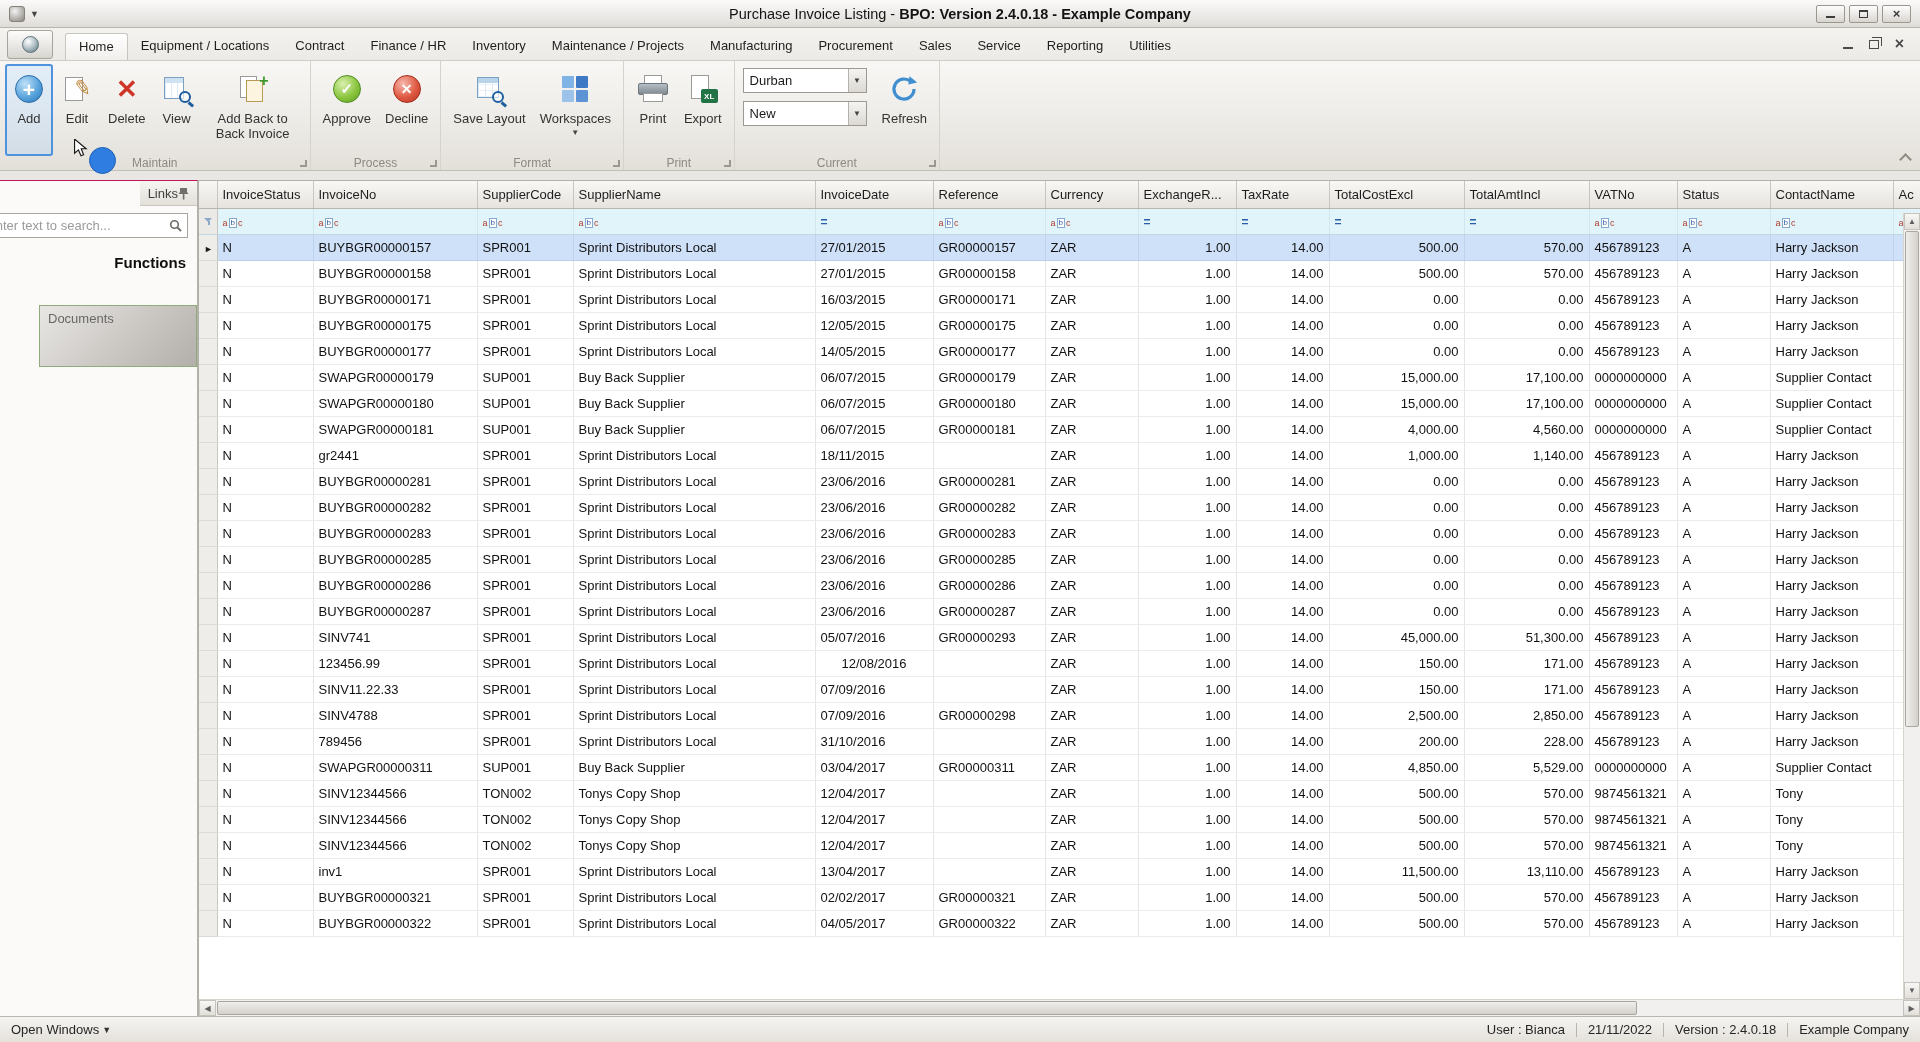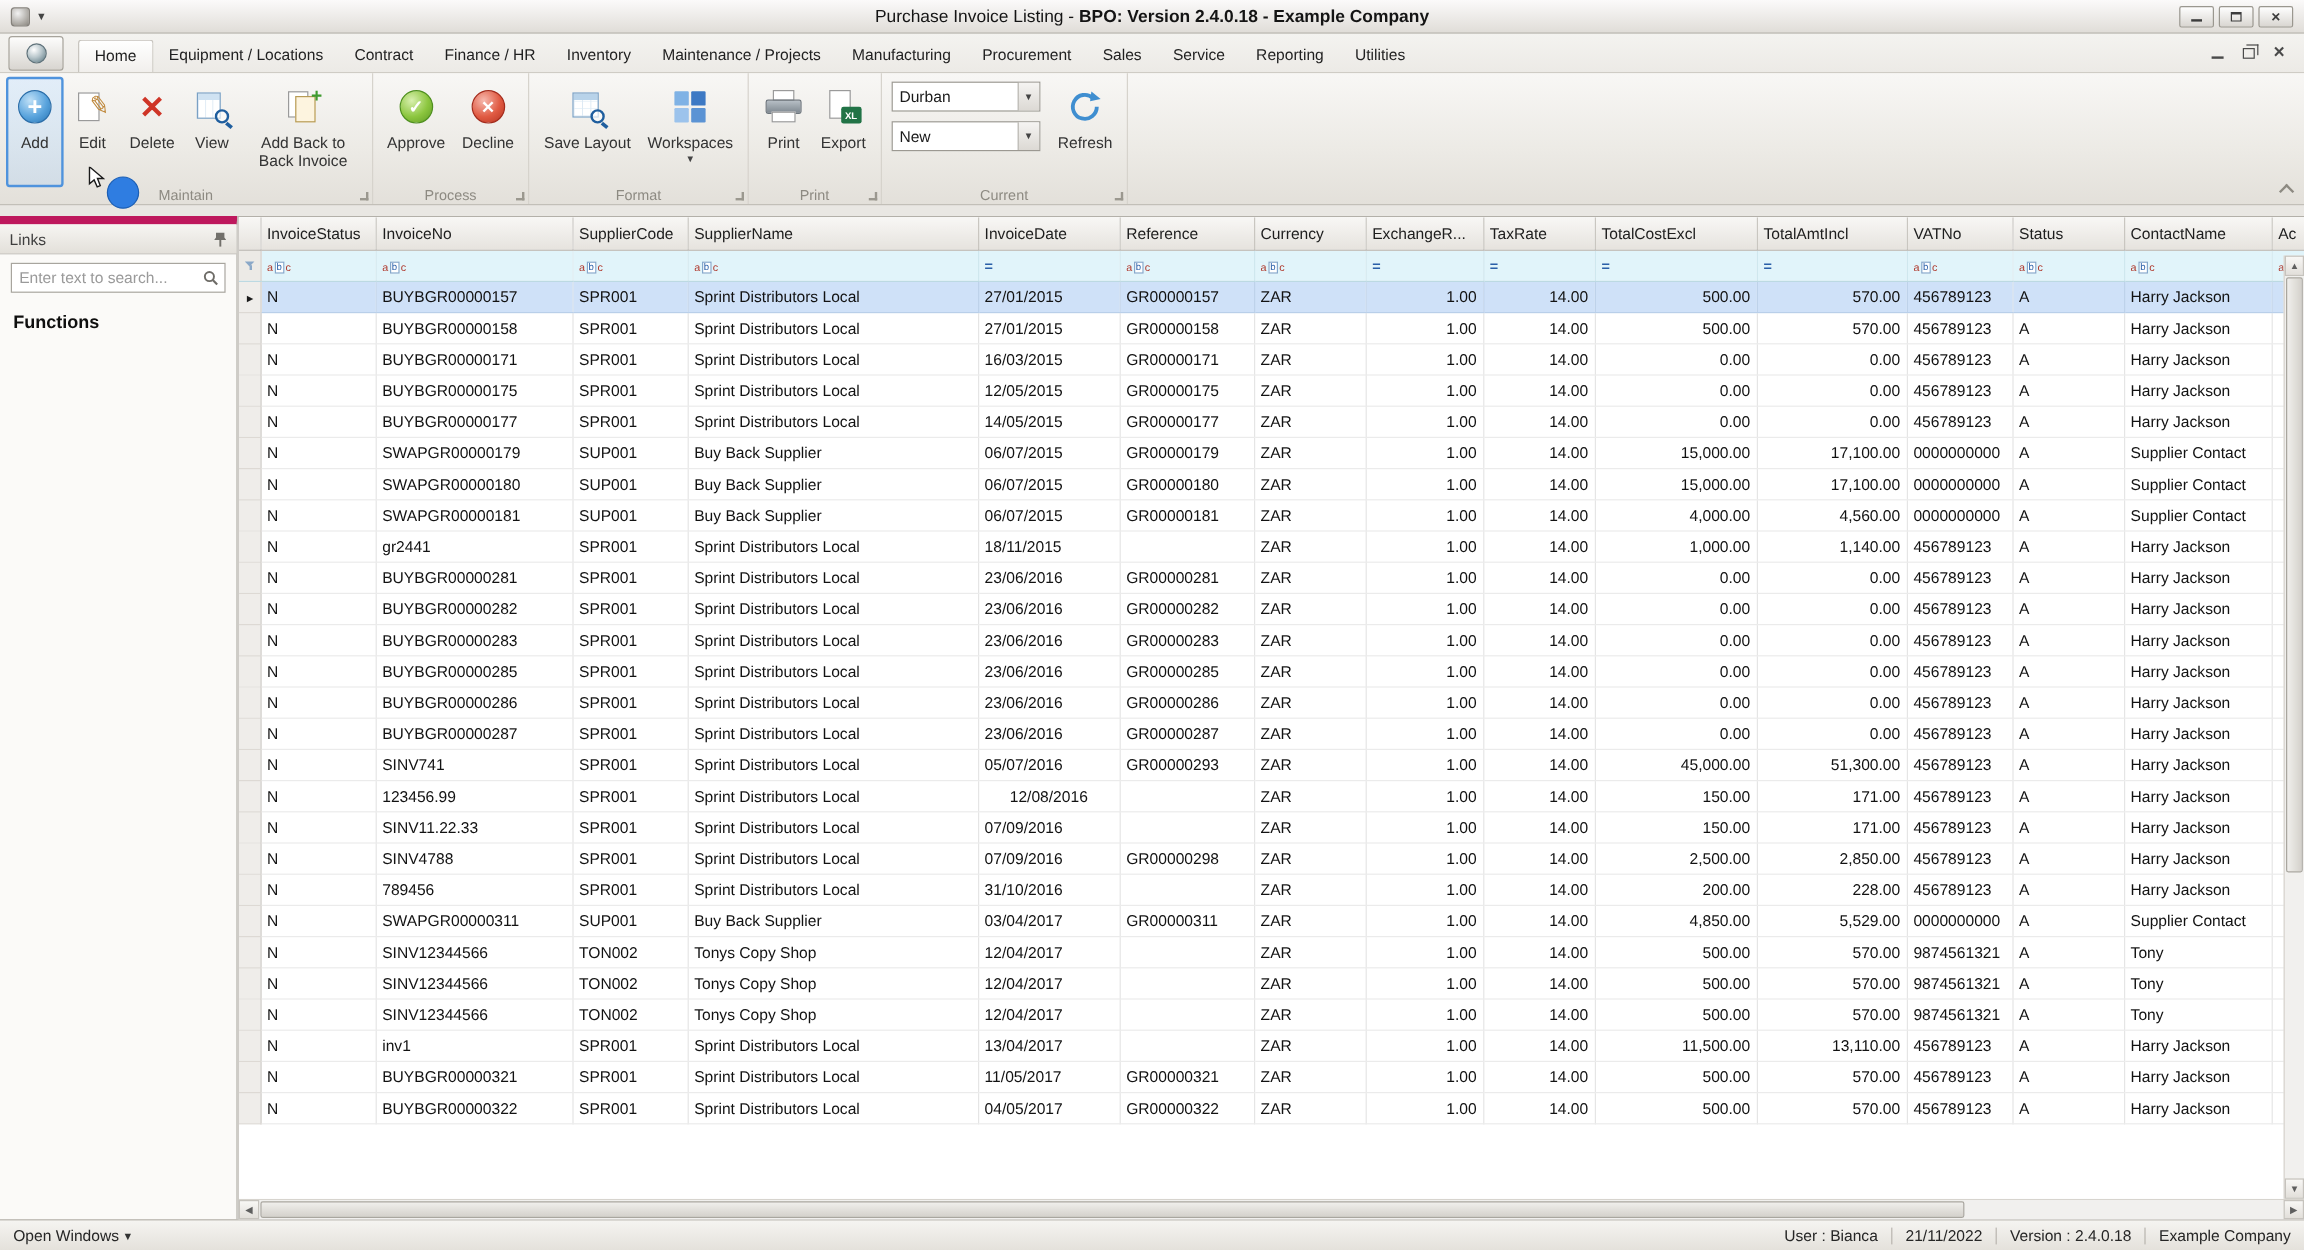--- a/index.html
+++ b/index.html
@@ -105,21 +105,21 @@
   .dd .btn { width:18px; align-self:stretch; border-left:1px solid #b5b2ac; display:flex; align-items:center; justify-content:center;
     background:linear-gradient(#f5f4f2,#dcd9d4); font-size:8px; color:#444; }
   .current-left { display:flex; flex-direction:column; gap:8px; padding:4px 8px 0 3px; }
   .ribbon-collapse { position:absolute; right:10px; bottom:8px; width:10px; height:10px; }
   .ribbon-collapse::before { content:''; position:absolute; left:1px; top:3px; width:7px; height:7px;
     border-left:2px solid #8d8a82; border-top:2px solid #8d8a82; transform:rotate(45deg); }
   
   #main { flex:1 1 auto; display:flex; padding-top:9px; background:#e9e7e3; min-height:0; }
   
   #sidebar { width:198px; flex:0 0 198px; display:flex; flex-direction:column; background:#fbfaf8;
-    border-top:7px solid #be185d; border-right:1px solid #b3b0a9; }
+    border-top:1px solid #be185d; border-right:1px solid #b3b0a9;align-items:flex-end; }
   .sb-header { height:25px; flex:0 0 25px; background:linear-gradient(#f6f5f2,#e3e0da); border-bottom:1px solid #c9c6c0;
     display:flex; align-items:center; padding:0 8px; font-size:13px; color:#3f3f3f; }
   .sb-header .pin { margin-left:auto; display:flex; }
   .sb-search { padding:7px 9px 5px 9px; }
   .search-box { height:25px; border:1px solid #a8a59e; background:#fff; display:flex; align-items:center; }
   .search-box input { flex:1; min-width:0; border:none; outline:none; background:transparent; padding:0 6px;
     font-size:13px; color:#333; font-family:"Liberation Sans", sans-serif; }
   .search-box input::placeholder { color:#9a9a9a; }
   .search-box .mag { margin-right:5px; display:flex; }
   .sb-functions { font-size:15px; font-weight:bold; color:#0f0f0f; padding:11px 11px 4px 11px; }
@@ -405,20 +405,21 @@
         <input type="text" placeholder="Enter text to search..." style="">
         <span class="mag">
           <svg width="13" height="13" viewBox="0 0 13 13">
               <circle cx="5.5" cy="5.5" r="3.8" fill="none" stroke="#6e6c67" stroke-width="1.6"></circle>
               <line x1="8.5" y1="8.5" x2="12" y2="12" stroke="#6e6c67" stroke-width="1.8"></line>
             </svg>
         </span>
       </div>
     </div>
     <div class="sb-functions">Functions</div>
+    <div class="doc-tile"><span>Documents</span></div>
   </div>
 
   <div id="grid-area">
     <div class="grid-viewport">
       <table class="gt">
           <colgroup>
             <col style="width:18px">
             <col style="width:96px">
             <col style="width:164px">
             <col style="width:96px">
@@ -963,21 +964,21 @@
               <td class="dcell" style="text-align:left">A</td>
               <td class="dcell" style="text-align:left">Harry Jackson</td>
               <td class="dcell" style="text-align:left"></td>
             </tr>
             <tr class="drow">
               <td class="ind"></td>
               <td class="dcell" style="text-align:left">N</td>
               <td class="dcell" style="text-align:left">BUYBGR00000321</td>
               <td class="dcell" style="text-align:left">SPR001</td>
               <td class="dcell" style="text-align:left">Sprint Distributors Local</td>
-              <td class="dcell" style="text-align:left">11/05/2017</td>
+              <td class="dcell" style="text-align:left">02/02/2017</td>
               <td class="dcell" style="text-align:left">GR00000321</td>
               <td class="dcell" style="text-align:left">ZAR</td>
               <td class="dcell" style="text-align:right">1.00</td>
               <td class="dcell" style="text-align:right">14.00</td>
               <td class="dcell" style="text-align:right">500.00</td>
               <td class="dcell" style="text-align:right">570.00</td>
               <td class="dcell" style="text-align:left">456789123</td>
               <td class="dcell" style="text-align:left">A</td>
               <td class="dcell" style="text-align:left">Harry Jackson</td>
               <td class="dcell" style="text-align:left"></td>

